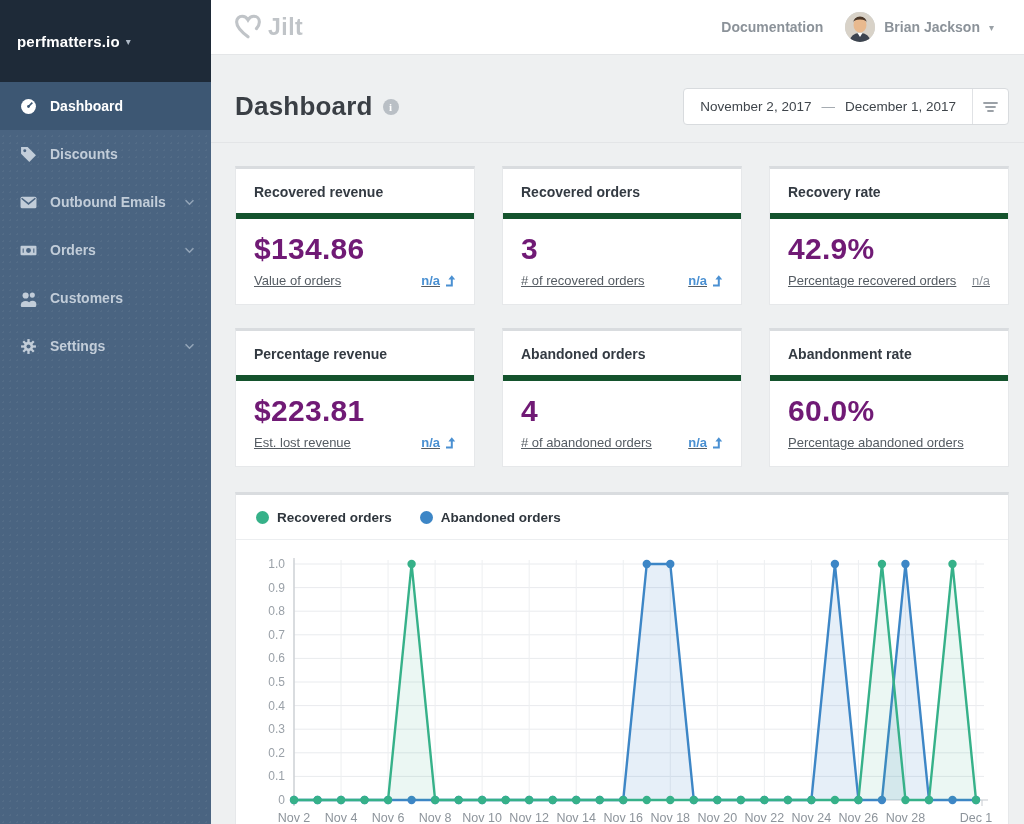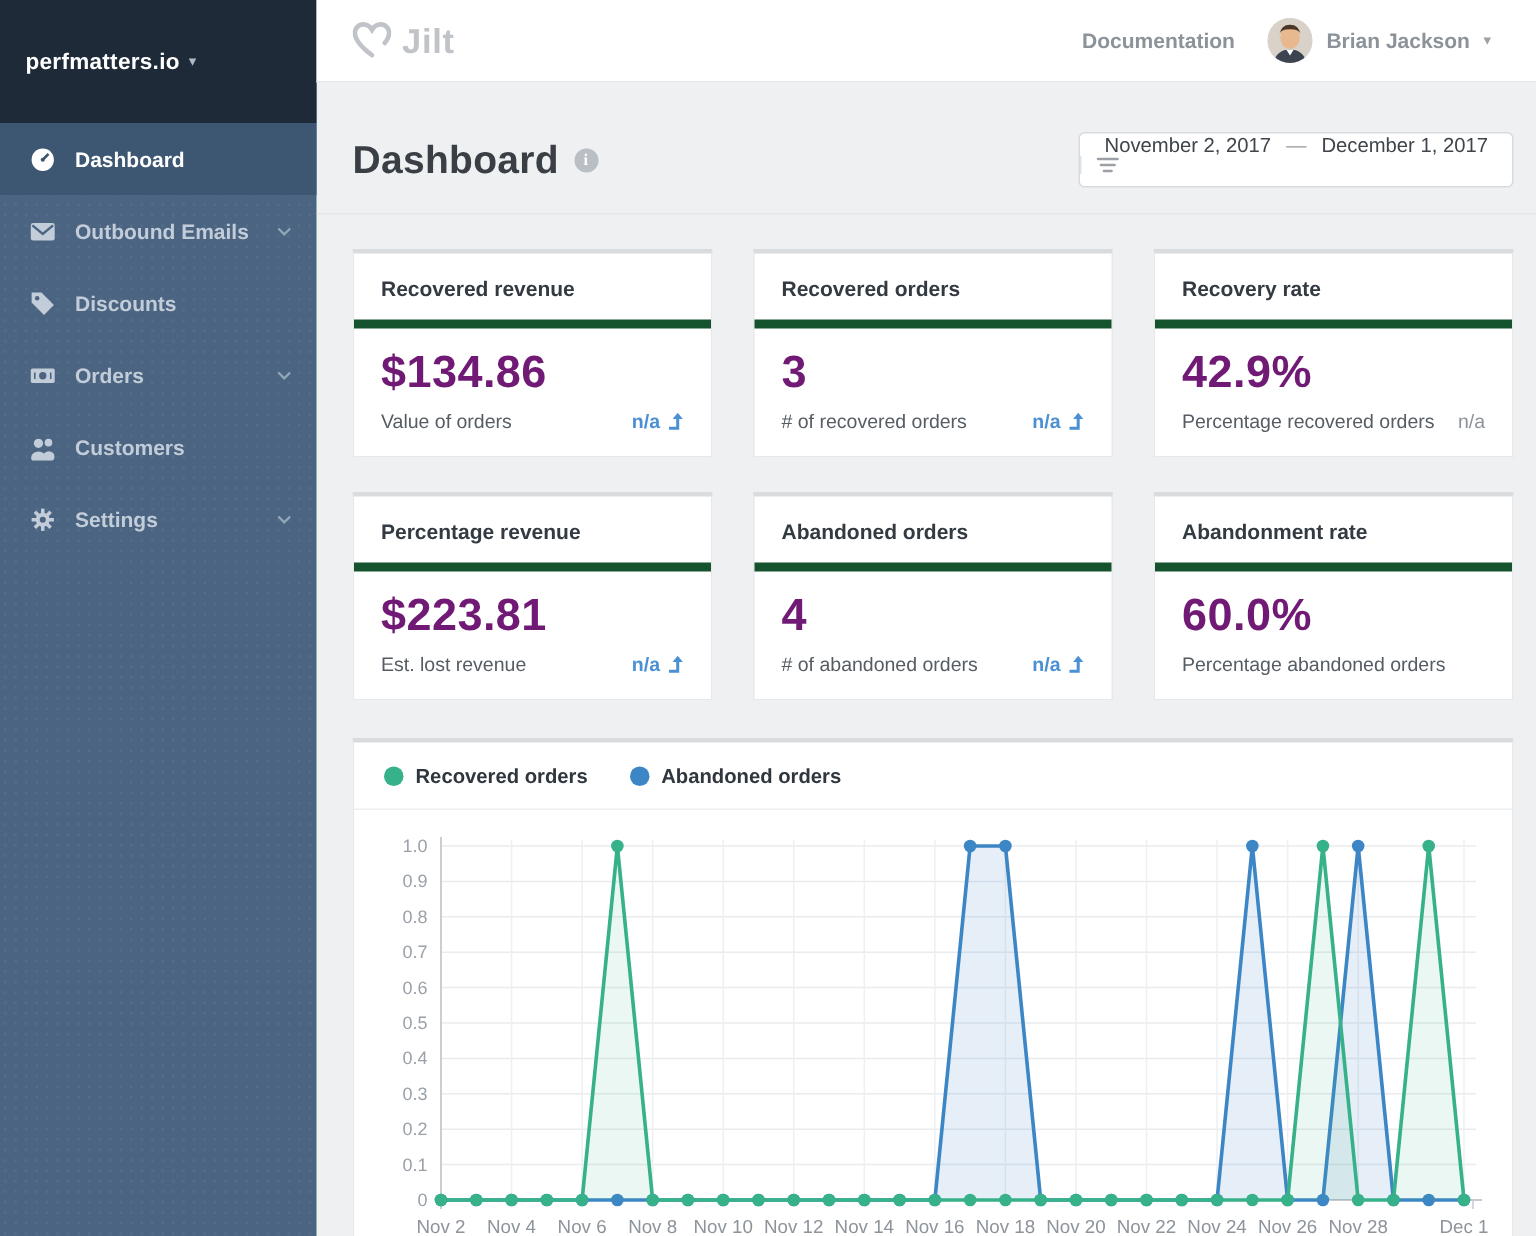--- a/index.html
+++ b/index.html
@@ -37,32 +37,32 @@
 
   
   .content { flex:1; overflow:hidden; padding:0 15px 0 24px; }
   .page-head { height:72px; display:flex; align-items:center; border-bottom:1px solid #e3e5e7;
                margin:0 -15px 0 -24px; padding:0 15px 0 24px; }
   .page-title { font-size:26px; font-weight:700; color:#3a3f45; letter-spacing:.2px; }
   .info-dot { width:16px; height:16px; border-radius:50%; background:#b9bfc5; color:#fff; font-size:11px;
               font-weight:700; display:inline-flex; align-items:center; justify-content:center; margin-left:10px;
               font-family:"Liberation Serif",serif; cursor:pointer; }
   .date-control { margin-left:auto; display:flex; align-items:stretch; background:#fff; border:1px solid #d8dbde;
-                  border-radius:4px; height:37px; overflow:hidden; cursor:pointer;flex-direction:column; }
+                  border-radius:4px; height:37px; overflow:hidden; cursor:pointer; }
   .date-text { display:flex; align-items:center; gap:10px; padding:0 16px; font-size:13.5px; color:#3f454b; font-weight:400; }
   .date-sep { color:#9aa1a7; }
   .date-filter { width:36px; border-left:1px solid #e0e2e5; display:flex; align-items:center; justify-content:center; }
 
   
   .stats-grid { display:grid; grid-template-columns:repeat(3,1fr); gap:23px 27px; margin-top:23px; }
   .card { background:#fff; border:1px solid #e6e8ea; border-top:3px solid #d9dcdf; }
   .card-head { padding:15px 18px 13px; font-size:14px; font-weight:700; color:#333a42; border-bottom:6px solid #14532d; }
   .card-body { padding:13px 18px 16px; }
   .stat-value { font-size:30px; font-weight:600; color:#701a75; letter-spacing:.3px; }
-  .stat-sub { display:flex; align-items:flex-start; justify-content:space-between; margin-top:7px; font-size:13px; color:#555c63; }
+  .stat-sub { display:flex; align-items:flex-start; justify-content:space-between; margin-top:7px; font-size:13px; color:#555c63;text-decoration:underline; }
   .delta { display:inline-flex; align-items:center; gap:4px; font-weight:700; }
   .delta.link { color:#4a90d2; cursor:pointer; }
   .delta.muted { color:#8d939a; font-weight:400; }
 
   
   .chart-card { margin-top:25px; background:#fff; border:1px solid #e6e8ea; border-top:3px solid #d9dcdf; }
   .legend-row { display:flex; align-items:center; gap:28px; padding:15px 20px 14px; border-bottom:1px solid #eceef0; }
   .legend-item { display:flex; align-items:center; gap:8px; font-size:13.5px; font-weight:700; color:#2f363d; }
   .legend-dot { width:13px; height:13px; border-radius:50%; }
   .chart-wrap { padding:8px 8px 0 10px; }
@@ -88,38 +88,38 @@
               <circle cx="8" cy="8" r="1.3" fill="#3d5773"></circle>
             </svg>
         </span>
         <span class="s-label">Dashboard</span>
       </a>
 
 
       <a class="side-item">
         <span class="s-icon">
           <svg viewBox="0 0 16 16" width="17" height="17">
+              <path d="M1 1 h6.2 L15 8.8 8.8 15 1 7.2 Z" fill="currentColor"></path>
+              <circle cx="4.5" cy="4.5" r="1.4" fill="#4a6481"></circle>
+            </svg>
+        </span>
+        <span class="s-label">Discounts</span>
+      </a>
+
+      <a class="side-item">
+        <span class="s-icon">
+          <svg viewBox="0 0 16 16" width="17" height="17">
               <rect x="0.5" y="2.5" width="15" height="11" rx="1.5" fill="currentColor"></rect>
               <polyline points="1.5,4 8,9.4 14.5,4" fill="none" stroke="#4a6481" stroke-width="1.5"></polyline>
             </svg>
         </span>
         <span class="s-label">Outbound Emails</span>
         <svg class="s-chev" viewBox="0 0 12 8">
             <polyline points="1.5,1.5 6,6 10.5,1.5" fill="none" stroke="currentColor" stroke-width="1.8"></polyline>
           </svg>
-      </a>
-
-      <a class="side-item">
-        <span class="s-icon">
-          <svg viewBox="0 0 16 16" width="17" height="17">
-              <path d="M1 1 h6.2 L15 8.8 8.8 15 1 7.2 Z" fill="currentColor"></path>
-              <circle cx="4.5" cy="4.5" r="1.4" fill="#4a6481"></circle>
-            </svg>
-        </span>
-        <span class="s-label">Discounts</span>
       </a>
 
       <a class="side-item">
         <span class="s-icon">
           <svg viewBox="0 0 16 16" width="17" height="17">
               <rect x="0.5" y="3.5" width="15" height="9" rx="1" fill="currentColor"></rect>
               <circle cx="8" cy="8" r="2.3" fill="#4a6481"></circle>
               <line x1="3" y1="6" x2="3" y2="10" stroke="#4a6481" stroke-width="1"></line>
               <line x1="13" y1="6" x2="13" y2="10" stroke="#4a6481" stroke-width="1"></line>
             </svg>

